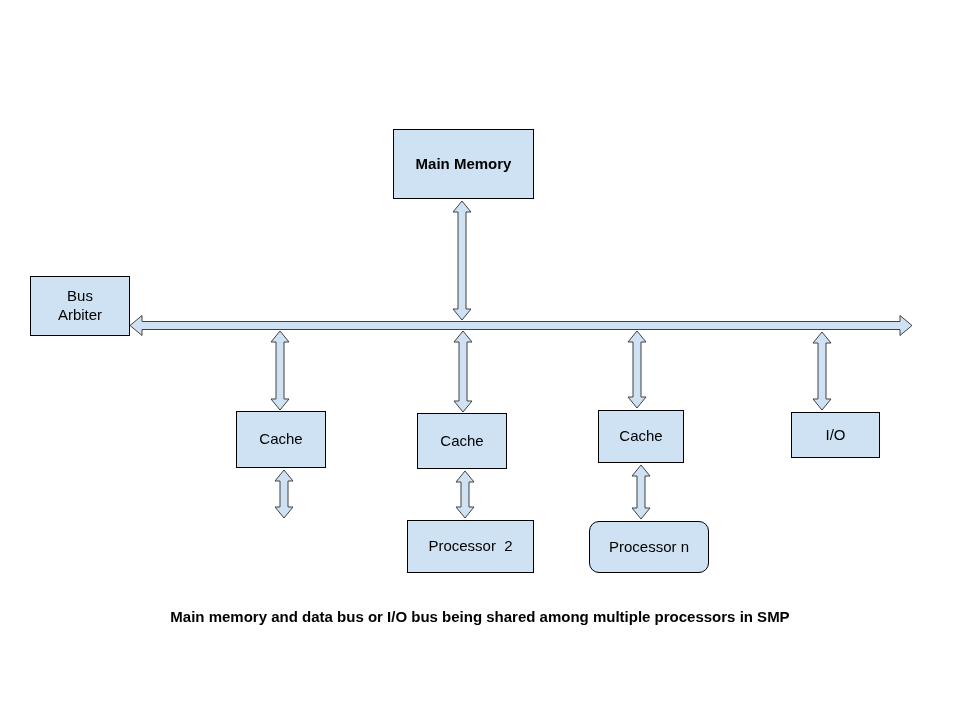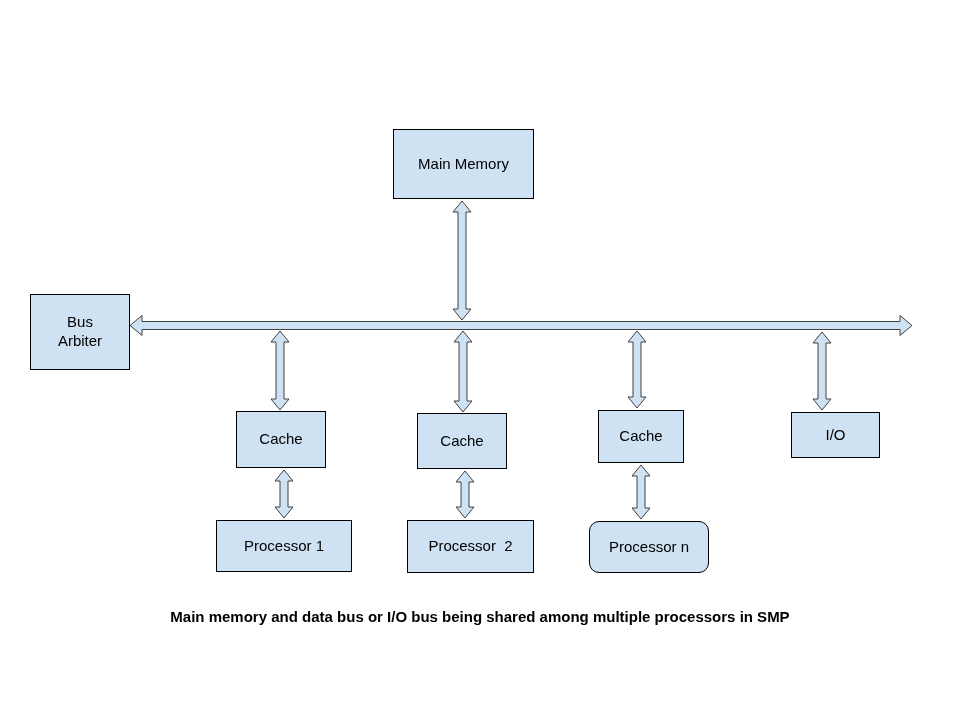--- a/index.html
+++ b/index.html
@@ -36,22 +36,22 @@
     align-items: center;
     justify-content: center;
     text-align: center;
     font-size: 15px;
     color: var(--text-color, #000000);
     line-height: 1.25;
   }
   .node .label {
     white-space: pre-wrap;
   }
-  #main-memory  { left: 393px; top: 129px; width: 141px; height: 70px; }
-  #bus-arbiter  { left: 30px;  top: 294px; width: 100px; height: 76px; }
+  #main-memory  { left: 393px; top: 129px; width: 141px; height: 70px; font-weight: bold; }
+  #bus-arbiter  { left: 30px;  top: 276px; width: 100px; height: 60px; }
   #cache-1      { left: 236px; top: 411px; width: 90px;  height: 57px; }
   #cache-2      { left: 417px; top: 413px; width: 90px;  height: 56px; }
   #cache-3      { left: 598px; top: 410px; width: 86px;  height: 53px; }
   #io-box       { left: 779px; top: 412px; width: 89px;  height: 46px; margin-left: 12px; }
   #processor-1  { left: 216px; top: 520px; width: 136px; height: 52px; }
   #processor-2  { left: 407px; top: 520px; width: 127px; height: 53px; }
   #processor-n  { left: 589px; top: 521px; width: 120px; height: 52px; border-radius: 10px; }
   #caption {
     position: absolute;
     left: 0;
@@ -107,23 +107,20 @@
   </div>
 
   <div class="node" id="cache-3">
     <span class="label">Cache</span>
   </div>
 
   <div class="node" id="io-box">
     <span class="label">I/O</span>
   </div>
 
-  <div class="node" id="processor-1">
-    <span class="label">Processor 1</span>
-  </div>
 
   <div class="node" id="processor-2">
     <span class="label">Processor  2</span>
   </div>
 
   <div class="node" id="processor-n">
     <span class="label">Processor n</span>
   </div>
 
   <div id="caption">Main memory and data bus or I/O bus being shared among multiple processors in SMP</div>

